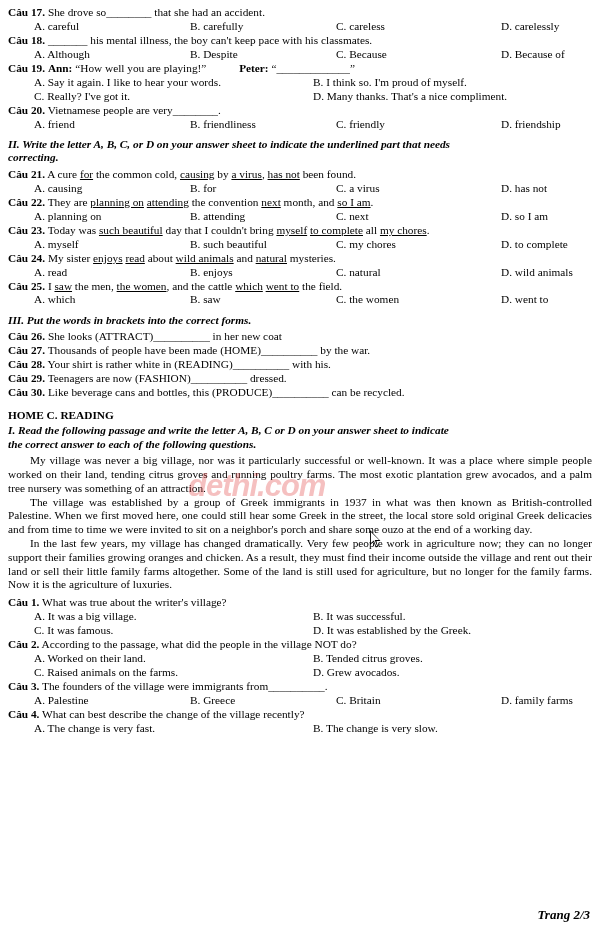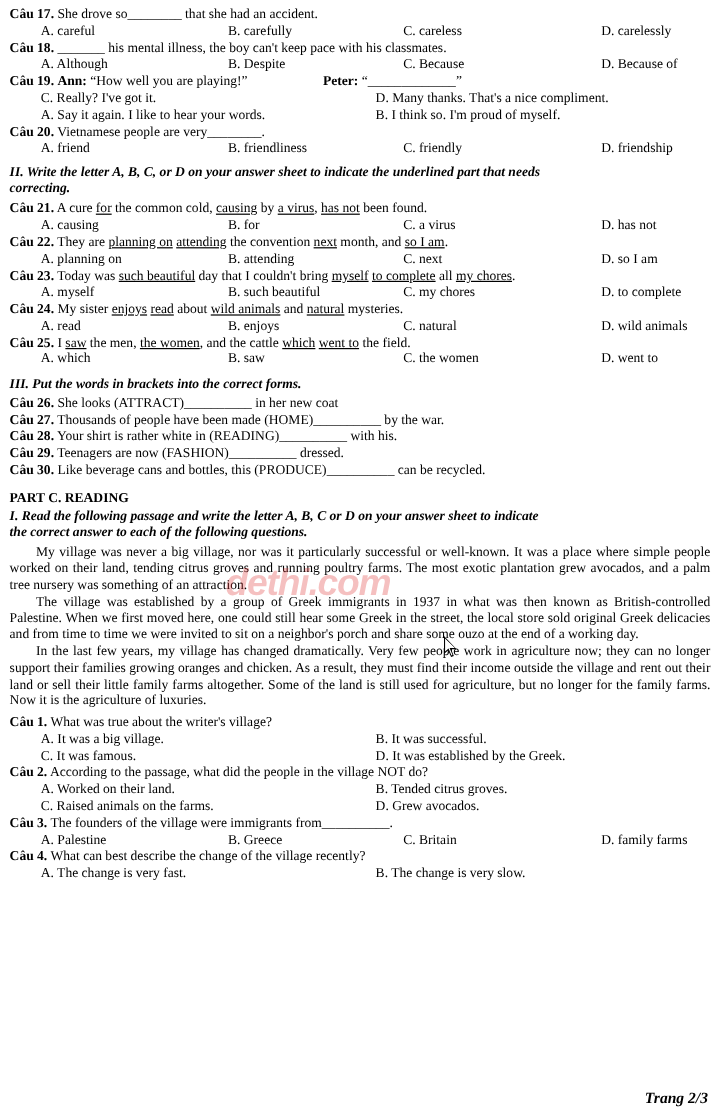--- a/index.html
+++ b/index.html
@@ -128,30 +128,30 @@
     <span class="opt">A. Although</span>
     <span class="opt">B. Despite</span>
     <span class="opt">C. Because</span>
     <span class="opt">D. Because of</span>
   </div>
 
   <div class="q">
     <span class="label">Câu 19.</span>
     <span class="label">Ann:</span>
     <span>“How well you are playing!”</span>
-    <span class="label" style="margin-left:60px">Peter:</span>
+    <span class="label" style="margin-left:30px">Peter:</span>
     <span>“_____________”</span>
+  </div>
+  <div class="opts w2 indent">
+    <span class="opt">A. Say it again. I like to hear your words.</span>
+    <span class="opt">B. I think so. I'm proud of myself.</span>
   </div>
   <div class="opts w2 indent">
     <span class="opt">C. Really? I've got it.</span>
     <span class="opt">D. Many thanks. That's a nice compliment.</span>
-  </div>
-  <div class="opts w2 indent">
-    <span class="opt">A. Say it again. I like to hear your words.</span>
-    <span class="opt">B. I think so. I'm proud of myself.</span>
   </div>
 
   <div class="q">
     <span class="label">Câu 20.</span>
     <span class="stem">Vietnamese people are very________.</span>
   </div>
   <div class="opts w4 indent">
     <span class="opt">A. friend</span>
     <span class="opt">B. friendliness</span>
     <span class="opt">C. friendly</span>
@@ -234,21 +234,21 @@
   </div>
   <div class="q">
     <span class="label">Câu 29.</span>
     <span class="stem">Teenagers are now (FASHION)__________ dressed.</span>
   </div>
   <div class="q">
     <span class="label">Câu 30.</span>
     <span class="stem">Like beverage cans and bottles, this (PRODUCE)__________ can be recycled.</span>
   </div>
 
-  <div class="part-head">PART C. READING</div>
+  <div class="part-head">HOME C. READING</div>
   <div class="instr-italic">
     <div>I. Read the following passage and write the letter A, B, C or D on your answer sheet to indicate</div>
     <div>the correct answer to each of the following questions.</div>
   </div>
 
   <div class="para">My village was never a big village, nor was it particularly successful or well-known. It was a place where simple people worked on their land, tending citrus groves and running poultry farms. The most exotic plantation grew avocados, and a palm tree nursery was something of an attraction.</div>
   <div class="para">The village was established by a group of Greek immigrants in 1937 in what was then known as British-controlled Palestine. When we first moved here, one could still hear some Greek in the street, the local store sold original Greek delicacies and from time to time we were invited to sit on a neighbor's porch and share some ouzo at the end of a working day.</div>
   <div class="para">In the last few years, my village has changed dramatically. Very few people work in agriculture now; they can no longer support their families growing oranges and chicken. As a result, they must find their income outside the village and rent out their land or sell their little family farms altogether. Some of the land is still used for agriculture, but no longer for the family farms. Now it is the agriculture of luxuries.</div>
 
   <div class="gap-s"></div>

